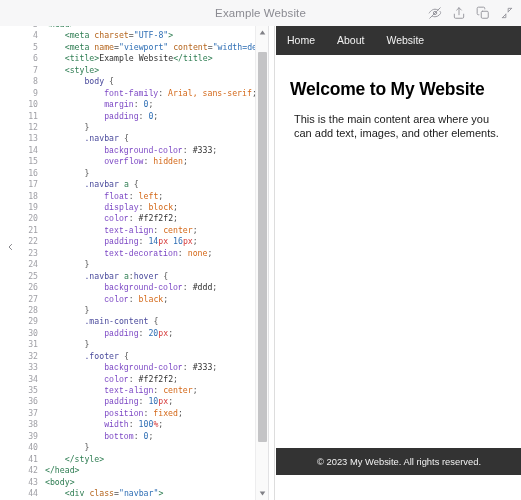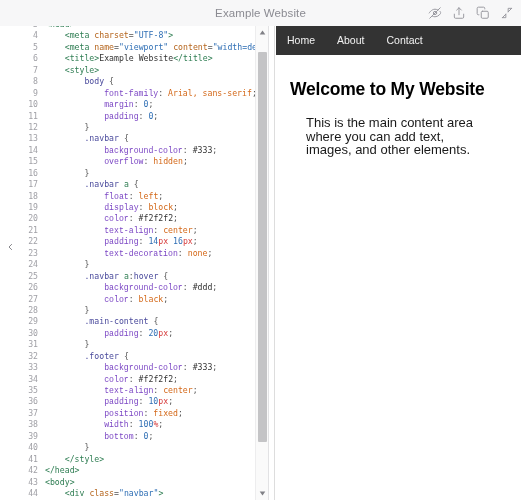--- a/index.html
+++ b/index.html
@@ -205,22 +205,22 @@
   }
   .pv-h1 {
     margin: 10px 0 13px 0;
     font-size: 17.5px;
     font-weight: bold;
     color: #000000;
     font-family: "Liberation Sans", sans-serif;
     letter-spacing: -0.2px;
   }
   .pv-p {
-    margin: 16px;
-    font-size: 13px;
+    margin: 4px;
+    font-size: 11px;
     line-height: 13.5px;
     color: #1a1a1a;
     font-family: "Liberation Sans", sans-serif;
   }
   .pv-footer {
     position: absolute;
     left: 1px;
     bottom: 25px;
     width: 246px;
     background: #333333;
@@ -301,25 +301,26 @@
         </div>
       </div>
     </div>
 
     <div class="preview">
       <div class="pv-frame">
 
         <div class="pv-navbar">
           <a class="pv-navlink">Home</a>
           <a class="pv-navlink">About</a>
-          <a class="pv-navlink">Contact</a>
+          <a class="pv-navlink">Website</a>
         </div>
 
         <div class="pv-main">
           <h1 class="pv-h1">Welcome to My Website</h1>
           <p class="pv-p">This is the main content area where you can add text, images, and other elements.</p>
         </div>
 
+        <div class="pv-footer">© 2023 My Website. All rights reserved.</div>
       </div>
     </div>
 
   </div>
 </div>
 
 </body></html>

